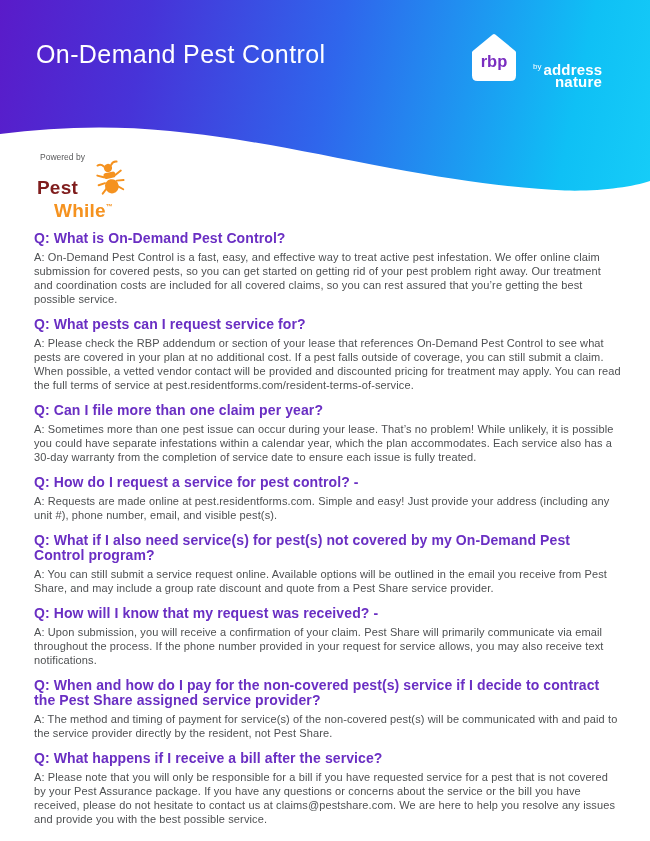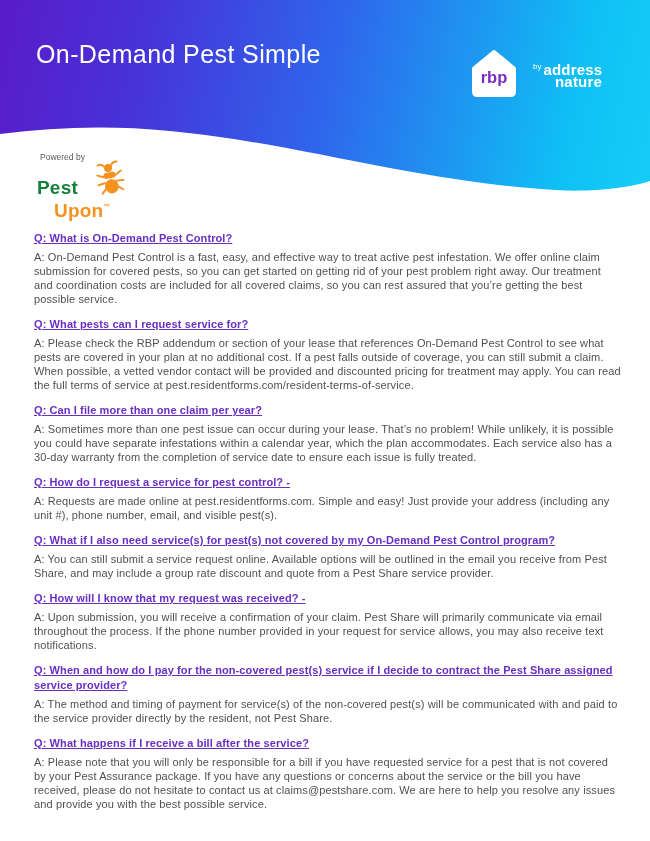--- a/index.html
+++ b/index.html
@@ -14,79 +14,79 @@
   .header {
     position:absolute; top:0; left:0; width:650px; height:212px;
     background:linear-gradient(102deg,#5a1bc9 0%,#4733d8 22%,#2f66ec 50%,#0fc0f5 86%,#16cdf8 100%);
   }
   .wave { position:absolute; top:0; left:0; width:650px; height:212px; display:block; }
 
   .titles { position:absolute; left:36px; top:38px; color:#ffffff; }
   .title1 { font-size:25px; font-weight:400; letter-spacing:.4px; line-height:32px; }
   .title2 { font-size:25px; font-weight:700; letter-spacing:.4px; line-height:32px; margin-top:3px; }
 
-  .rbp-wrap { position:absolute; left:464px; top:44px; display:flex; align-items:center; }
+  .rbp-wrap { position:absolute; left:464px; top:28px; display:flex; align-items:flex-end; }
   .rbp-house { width:60px; height:60px; display:block; }
   .sn { margin-left:9px; color:#ffffff; line-height:13px; white-space:nowrap; }
   .sn .by { font-size:8px; font-weight:400; vertical-align:6px; margin-right:2px; }
   .sn .w1, .sn .w2 { font-size:15px; font-weight:700; letter-spacing:.2px; }
   .sn .w2 { display:block; margin-left:22px; margin-top:-1px; }
 
   
   .powered { position:absolute; left:37px; top:152px; width:100px; }
   .powered-label { color:#58595b; font-size:8.5px; margin-left:3px; margin-bottom:16px; }
-  .ps1 { color:#15803d; font-size:19px; font-weight:800; line-height:19px; letter-spacing:.2px; }
+  .ps1 { color:#7f1d1d; font-size:19px; font-weight:800; line-height:19px; letter-spacing:.2px; }
   .ps2 { color:#f5921f; font-size:19px; font-weight:800; line-height:19px; letter-spacing:.2px; margin-left:17px; }
   .ps2 .tm { font-size:7px; vertical-align:8px; }
   .bug { position:absolute; left:58px; top:7px; width:30px; height:37px; transform:rotate(-12deg); }
 
   
   .content { position:absolute; left:34px; top:231px; width:587px; }
   .faq-q {
-    color:#6a2fc3; font-size:11px; font-weight:700;
-    line-height:15px; letter-spacing:.1px; margin-bottom:4px;text-decoration:underline;
+    color:#6a2fc3; font-size:14px; font-weight:700;
+    line-height:15px; letter-spacing:.1px; margin-bottom:4px;
   }
   .faq-a {
     color:#4e5052; font-size:11px; font-weight:400;
     line-height:14px; letter-spacing:.12px; margin-bottom:11px;
   }
 </style>
 </head>
 <body>
 
 <div class="page">
 
   <div class="header">
     <svg class="wave" viewBox="0 0 650 212" preserveAspectRatio="none">
       <path d="M0,134 C55,127 110,125 170,131 C250,139 310,153 390,168
                C460,181 520,189 565,190.5 C600,191.5 632,187 650,181
                L650,212 L0,212 Z" fill="#ffffff"></path>
     </svg>
 
     <div class="titles">
-      <div class="title1">On-Demand Pest Simple</div>
+      <div class="title1">On-Demand Pest Control</div>
     </div>
 
     <div class="rbp-wrap">
       <svg class="rbp-house" viewBox="0 0 60 60">
         <rect x="14" y="14" width="32" height="32" rx="6" fill="#3cc7cd" transform="rotate(45 30 30)"></rect>
         <path d="M30,8 L50,24.5 V47.5 Q50,51 46.5,51 H13.5 Q10,51 10,47.5 V24.5 Z" fill="#ffffff" stroke="#ffffff" stroke-width="4" stroke-linejoin="round"></path>
         <text x="30" y="38.5" text-anchor="middle" font-family="Liberation Sans, sans-serif" font-size="16.5" font-weight="bold" fill="#7a2ec0">rbp</text>
       </svg>
       <div class="sn">
         <span class="by">by</span><span class="w1">address</span>
         <span class="w2">nature</span>
       </div>
     </div>
   </div>
 
   <div class="powered">
     <div class="powered-label">Powered by</div>
     <div class="ps1">Pest</div>
-    <div class="ps2"><span>Upon</span><span class="tm">™</span></div>
+    <div class="ps2"><span>While</span><span class="tm">™</span></div>
     <svg class="bug" viewBox="0 0 40 48">
       <g stroke="#f5921f" stroke-width="2.6" stroke-linecap="round" fill="none">
         <path d="M15,8 C13,5 10,4 7,5"></path>
         <path d="M25,8 C27,5 30,4 33,5"></path>
         <path d="M12,22 L4,18"></path>
         <path d="M28,22 L36,18"></path>
         <path d="M12,30 L3,31"></path>
         <path d="M28,30 L37,31"></path>
         <path d="M13,37 L6,43"></path>
         <path d="M27,37 L34,43"></path>

